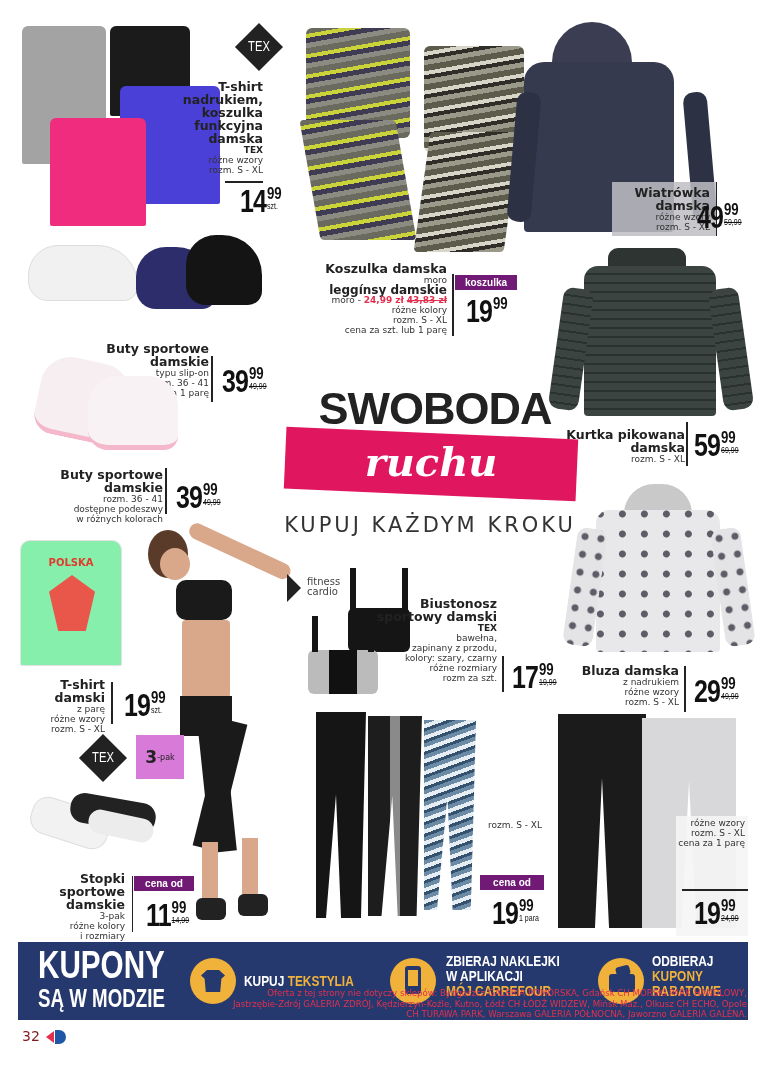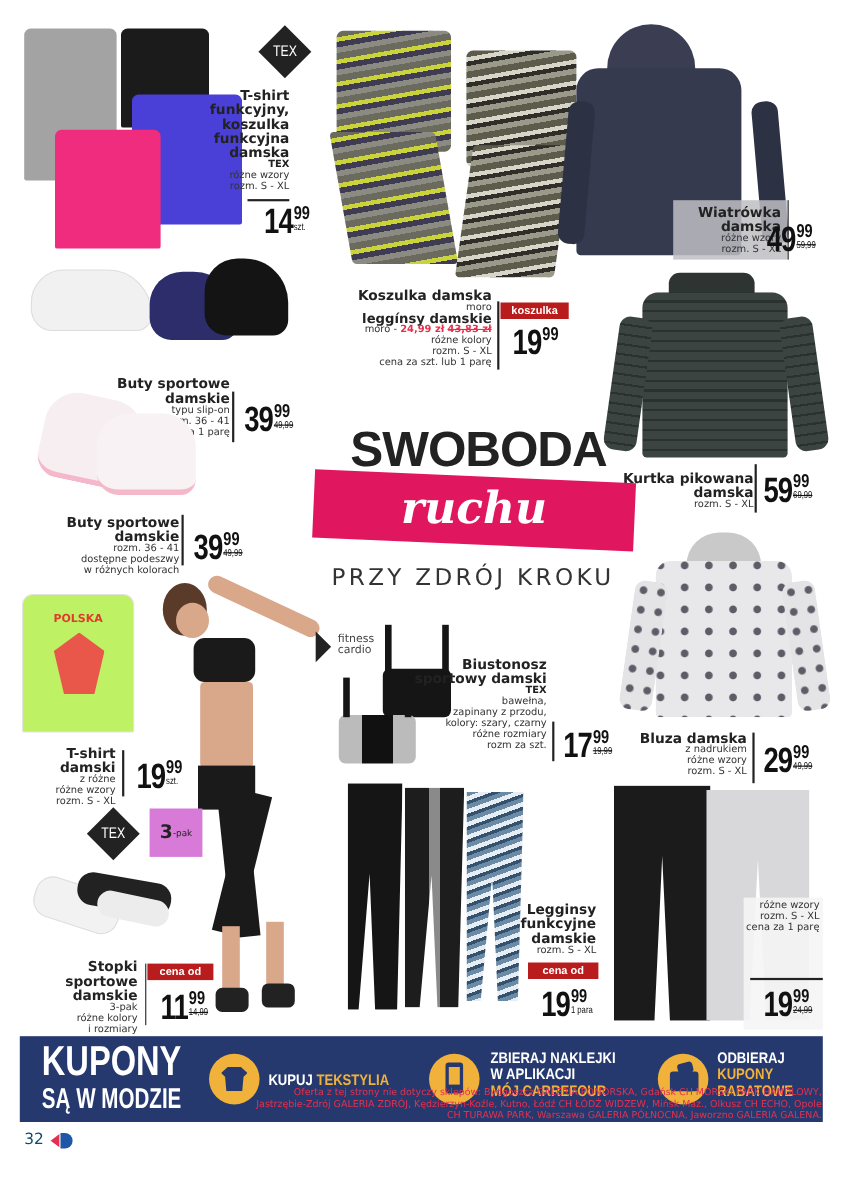--- a/index.html
+++ b/index.html
@@ -8,21 +8,21 @@
 .title{font-weight:bold;font-size:12.5px;line-height:13px;color:#222;text-align:right}
 .desc{font-size:9px;line-height:10px;color:#333;text-align:right}
 .brand{font-weight:bold;font-size:9px;line-height:10px;text-align:right}
 .price{display:flex;align-items:flex-start;font-family:"Liberation Sans",sans-serif;font-weight:bold;color:#111;transform:scaleX(.78);transform-origin:left top}
 .price .main{font-size:32px;line-height:30px;letter-spacing:-1px}
 .price .cents{display:flex;flex-direction:column;margin-left:1px}
 .price .c{font-size:17px;line-height:16px}
 .price .old{font-size:9px;line-height:9px;text-decoration:line-through;font-weight:normal}
 .price .unit{font-size:9px;line-height:9px;font-weight:normal}
 .vline{position:absolute;width:2px;background:#222}
-.tag{background:#b91c1c;color:#fff;font-family:"Liberation Sans",sans-serif;font-weight:bold;font-size:10px;text-align:center;line-height:15px}
+.tag{background:#701a75;color:#fff;font-family:"Liberation Sans",sans-serif;font-weight:bold;font-size:10px;text-align:center;line-height:15px}
 .tex{width:34px;height:34px;background:#222;transform:rotate(45deg);position:absolute}
 .texl{position:absolute;color:#fff;font-family:"Liberation Sans",sans-serif;font-size:14px;width:50px;text-align:center;transform:scaleX(.8)}
 .shirt{position:absolute;border-radius:6px 6px 2px 2px}
 .banner{position:absolute;left:18px;top:942px;width:730px;height:78px;background:#26396e}
 .circ{position:absolute;width:46px;height:46px;border-radius:50%;background:#f0b23a;top:16px}
 .btxt{position:absolute;font-family:"Liberation Sans",sans-serif;font-weight:bold;color:#fff;font-size:14px;line-height:15px;transform:scaleX(.85);transform-origin:left top}
 .y{color:#f0b23a}
 .disclaimer{position:absolute;right:28px;top:988px;width:520px;text-align:right;color:#e4304f;font-weight:normal;font-size:8.6px;line-height:10.5px}
 </style>
 </head>
@@ -30,21 +30,21 @@
 
 <div class="abs" style="left:22px;top:22px;width:200px;height:190px">
   <div class="shirt" style="left:0;top:4px;width:84px;height:138px;background:#a3a3a3"></div>
   <div class="shirt" style="left:88px;top:4px;width:80px;height:90px;background:#1b1b1b"></div>
   <div class="shirt" style="left:98px;top:64px;width:100px;height:118px;background:#4a3fd6"></div>
   <div class="shirt" style="left:28px;top:96px;width:96px;height:108px;background:#f02c7e"></div>
 </div>
 <div class="tex" style="left:242px;top:30px"></div>
 <div class="texl" style="left:234px;top:38px">TEX</div>
 <div class="abs" style="right:512px;top:80px;width:110px">
-  <div class="title">T-shirt funkcyjny, koszulka funkcyjna damska</div>
+  <div class="title">T-shirt nadrukiem, koszulka funkcyjna damska</div>
   <div class="brand">TEX</div>
   <div class="desc">różne wzory</div>
   <div class="desc">rozm. S - XL</div>
 </div>
 <div class="abs" style="left:225px;top:181px;width:38px;height:2px;background:#222"></div>
 <div class="abs price" style="left:240px;top:186px">
   <span class="main">14</span>
   <span class="cents">
       <span class="c">99</span>
       <span class="unit">szt.</span>
@@ -136,21 +136,21 @@
   <span class="main">59</span>
   <span class="cents">
       <span class="c">99</span>
       <span class="old">69,99</span>
     </span>
 </div>
 
 <div class="abs" style="left:310px;top:385px;width:250px;text-align:center;font-family:'Liberation Sans',sans-serif;font-weight:bold;font-size:45px;line-height:48px;color:#222;letter-spacing:-1px">SWOBODA</div>
 <div class="abs" style="left:285px;top:433px;width:292px;height:62px;background:#e0175f;transform:rotate(2.5deg)"></div>
 <div class="abs" style="left:285px;top:436px;width:292px;text-align:center;font-family:'DejaVu Serif',serif;font-style:italic;font-weight:bold;font-size:40px;line-height:52px;color:#fff">ruchu</div>
-<div class="abs" style="left:280px;top:513px;width:300px;text-align:center;font-family:'DejaVu Sans',sans-serif;font-size:21px;letter-spacing:3px;color:#333">PRZY ZDRÓJ KROKU</div>
+<div class="abs" style="left:280px;top:513px;width:300px;text-align:center;font-family:'DejaVu Sans',sans-serif;font-size:21px;letter-spacing:3px;color:#333">KUPUJ KAŻDYM KROKU</div>
 
 <div class="abs" style="right:612px;top:468px;width:150px">
   <div class="title">Buty sportowe damskie</div>
   <div class="desc">rozm. 36 - 41</div>
   <div class="desc">dostępne podeszwy</div>
   <div class="desc">w różnych kolorach</div>
 </div>
 <div class="vline" style="left:165px;top:468px;height:46px"></div>
 <div class="abs price" style="left:176px;top:482px">
   <span class="main">39</span>
@@ -168,27 +168,27 @@
   <div class="abs" style="left:52px;top:100px;width:48px;height:78px;background:#d9a78a;border-radius:4px"></div>
   <div class="abs" style="left:50px;top:176px;width:52px;height:40px;background:#1a1a1a"></div>
   <div class="abs" style="left:74px;top:200px;width:26px;height:132px;background:#1a1a1a;transform:rotate(-6deg)"></div>
   <div class="abs" style="left:78px;top:200px;width:24px;height:130px;background:#1a1a1a;transform:rotate(14deg)"></div>
   <div class="abs" style="left:72px;top:322px;width:16px;height:60px;background:#d9a78a"></div>
   <div class="abs" style="left:112px;top:318px;width:16px;height:60px;background:#d9a78a"></div>
   <div class="abs" style="left:66px;top:378px;width:30px;height:22px;background:#222;border-radius:6px"></div>
   <div class="abs" style="left:108px;top:374px;width:30px;height:22px;background:#222;border-radius:6px"></div>
 </div>
 
-<div class="abs" style="left:20px;top:540px;width:102px;height:126px;background:#bef264;border:1px solid #e2e2e2;border-radius:10px 10px 2px 2px">
+<div class="abs" style="left:20px;top:540px;width:102px;height:126px;background:#86efac;border:1px solid #e2e2e2;border-radius:10px 10px 2px 2px">
   <div class="abs" style="left:0;top:16px;width:100%;text-align:center;color:#e23b2d;font-weight:bold;font-size:10px">POLSKA</div>
   <div class="abs" style="left:28px;top:34px;width:46px;height:56px;background:#e8574a;clip-path:polygon(50% 0,100% 30%,80% 100%,20% 100%,0 30%)"></div>
 </div>
 <div class="abs" style="right:670px;top:678px;width:90px">
   <div class="title">T-shirt damski</div>
-  <div class="desc">z różne</div>
+  <div class="desc">z parę</div>
   <div class="desc">różne wzory</div>
   <div class="desc">rozm. S - XL</div>
 </div>
 <div class="vline" style="left:111px;top:682px;height:42px"></div>
 <div class="abs price" style="left:124px;top:690px">
   <span class="main">19</span>
   <span class="cents">
       <span class="c">99</span>
       <span class="unit">szt.</span>
     </span>
@@ -272,21 +272,20 @@
       <span class="old">49,99</span>
     </span>
 </div>
 
 <div class="abs" style="left:316px;top:712px;width:160px;height:214px">
   <div class="abs" style="left:0;top:0;width:50px;height:206px;background:#151515;clip-path:polygon(0 0,100% 0,90% 100%,50% 100%,40% 40%,20% 100%,0 100%)"></div>
   <div class="abs" style="left:52px;top:4px;width:54px;height:200px;background:linear-gradient(90deg,#1d1d1d 0 40%,#8a8a8a 40% 60%,#1d1d1d 60%);clip-path:polygon(0 0,100% 0,90% 100%,55% 100%,45% 40%,25% 100%,0 100%)"></div>
   <div class="abs" style="left:108px;top:8px;width:52px;height:190px;background:repeating-linear-gradient(160deg,#6a8aa6 0 4px,#e6eef4 4px 8px,#34526e 8px 11px);clip-path:polygon(0 0,100% 0,90% 100%,55% 100%,45% 40%,25% 100%,0 100%)"></div>
 </div>
 <div class="abs" style="right:233px;top:820px;width:90px">
-  <div class="title">Legginsy funkcyjne damskie</div>
   <div class="desc">rozm. S - XL</div>
 </div>
 <div class="abs tag" style="left:480px;top:875px;width:64px">cena od</div>
 <div class="abs price" style="left:492px;top:898px">
   <span class="main">19</span>
   <span class="cents">
       <span class="c">99</span>
       <span class="unit">1 para</span>
     </span>
 </div>
@@ -333,18 +332,18 @@
     <div class="abs" style="left:11px;top:16px;width:26px;height:18px;background:#26396e;border-radius:3px"></div>
     <div class="abs" style="left:18px;top:8px;width:14px;height:10px;background:#26396e;border-radius:3px;transform:rotate(-15deg)"></div>
   </div>
   <div class="btxt" style="left:634px;top:12px">
     <div>ODBIERAJ</div>
     <div class="y">KUPONY</div>
     <div class="y">RABATOWE</div>
   </div>
 </div>
 
-<div class="abs" style="left:22px;top:1028px;font-size:14px;color:#0c4a6e">32</div>
+<div class="abs" style="left:22px;top:1028px;font-size:14px;color:#7f1d1d">32</div>
 <div class="abs" style="left:46px;top:1030px;width:20px;height:14px">
   <div class="abs" style="left:0;top:1px;width:0;height:0;border-top:6px solid transparent;border-bottom:6px solid transparent;border-right:8px solid #e4304f"></div>
   <div class="abs" style="left:9px;top:0;width:11px;height:14px;background:#1f57a6;border-radius:0 7px 7px 0"></div>
 </div>
 <div class="disclaimer">Oferta z tej strony nie dotyczy sklepów: Bydgoszcz GALERIA POMORSKA, Gdańsk CH MORSKI PARK HANDLOWY, Jastrzębie-Zdrój GALERIA ZDRÓJ, Kędzierzyn-Koźle, Kutno, Łódź CH ŁÓDŹ WIDZEW, Mińsk Maz., Olkusz CH ECHO, Opole CH TURAWA PARK, Warszawa GALERIA PÓŁNOCNA, Jaworzno GALERIA GALENA.</div>
 
 </body></html>

